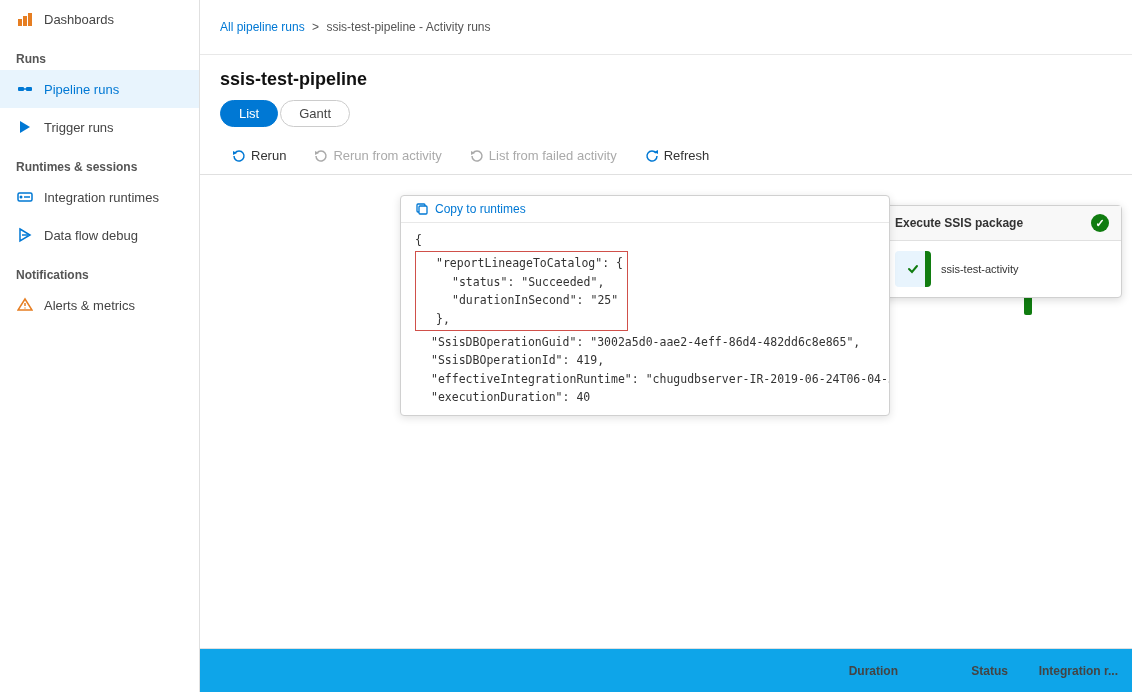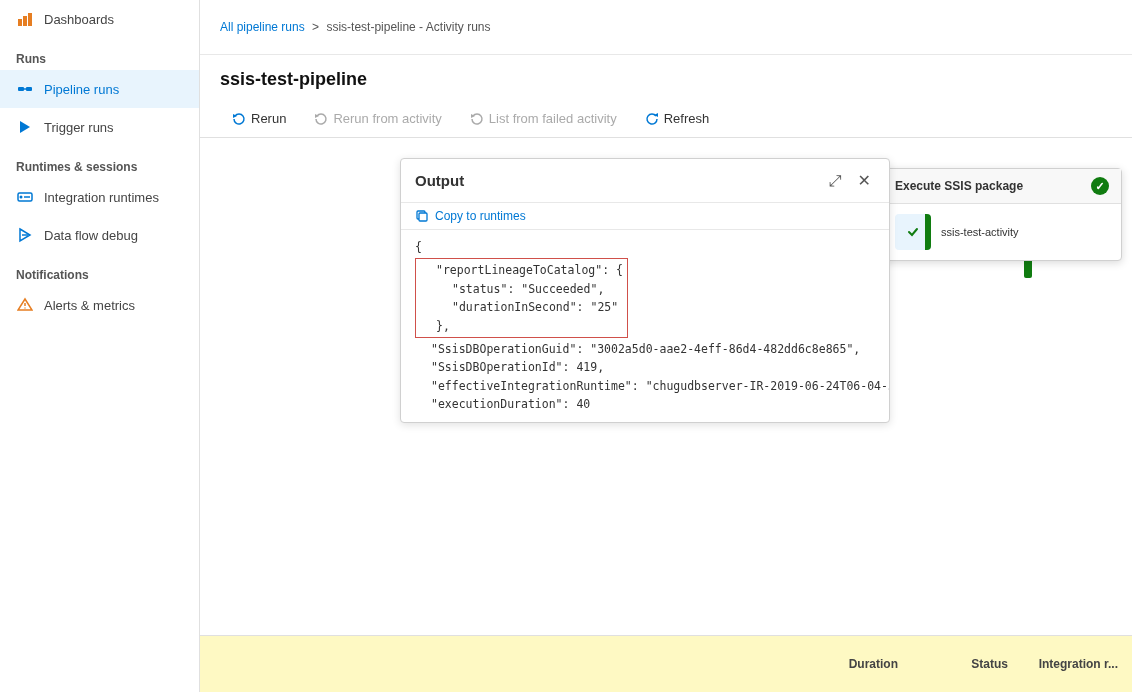--- a/index.html
+++ b/index.html
@@ -50,21 +50,21 @@
     .output-panel-title { font-size: 15px; font-weight: 600; }
     .output-panel-actions { display: flex; gap: 8px; }
     .output-panel-btn { background: transparent; border: none; cursor: pointer; color: #555; font-size: 16px; padding: 2px 4px; }
     .copy-row { display: flex; align-items: center; gap: 6px; padding: 6px 14px; border-bottom: 1px solid #e8e8e8; color: #0078d4; cursor: pointer; font-size: 12px; }
     .output-content { padding: 8px 14px; font-family: 'Consolas', monospace; font-size: 11.5px; color: #333; overflow: auto; max-height: 280px; }
     .code-line { white-space: pre; line-height: 1.6; }
     .code-indent { padding-left: 16px; }
     .code-indent2 { padding-left: 32px; }
 
     
-    .table-area { position: absolute; bottom: 0; left: 0; right: 0; height: 57px; border-top: 1px solid #e0e0e0; display: flex; align-items: center; background: #fef9c3; }
+    .table-area { position: absolute; bottom: 0; left: 0; right: 0; height: 44px; border-top: 1px solid #e0e0e0; display: flex; align-items: center; background: #0ea5e9; }
     .table-col { padding: 8px 14px; font-size: 12px; font-weight: 600; color: #444; }
 
     
     .green-rect { position: absolute; right: 100px; top: 80px; width: 8px; height: 60px; background: #107c10; border-radius: 2px; }
     .dash-line { position: absolute; right: 180px; top: 105px; color: #aaa; font-size: 20px; font-weight: 300; }
   </style>
 </head>
 <body>
 
 <nav class="sidebar">
@@ -137,20 +137,24 @@
 
   <div class="breadcrumb-bar">
     <span style="color:#0078d4;cursor:pointer;">All pipeline runs</span>
     <span style="color:#555;margin:0 4px;">&gt;</span>
     <span style="color:#555;">ssis-test-pipeline - Activity runs</span>
   </div>
 
   <div class="pipeline-header">
     <div class="pipeline-title">ssis-test-pipeline</div>
 
+    <div class="tab-bar">
+      <button class="tab-btn active">List</button>
+      <button class="tab-btn">Gantt</button>
+    </div>
   </div>
 
   <div class="toolbar">
     <button class="toolbar-btn">
       <svg width="14" height="14" viewBox="0 0 14 14" fill="none">
         <path d="M2 7a5 5 0 1 0 1-3" stroke="#0078d4" stroke-width="1.5" fill="none"></path>
         <polygon points="1,2 5,4 1,6" fill="#0078d4"></polygon>
       </svg>
       <span>Rerun</span>
     </button>
@@ -193,27 +197,20 @@
             <rect x="3" y="3" width="16" height="16" rx="2" fill="#e8f4fd"></rect>
             <path d="M7 11 l3 3 l5-6" stroke="#107c10" stroke-width="2" fill="none" stroke-linecap="round"></path>
           </svg>
           <div class="green-bar"></div>
         </div>
         <span style="font-size:11px;color:#333;">ssis-test-activity</span>
       </div>
     </div>
 
     <div class="output-panel">
-      <div class="output-panel-header">
-        <span class="output-panel-title">Output</span>
-        <div class="output-panel-actions">
-          <button class="output-panel-btn">⤢</button>
-          <button class="output-panel-btn">✕</button>
-        </div>
-      </div>
       <div class="copy-row">
         <svg width="14" height="14" viewBox="0 0 14 14" fill="none">
           <rect x="4" y="4" width="8" height="8" rx="1" stroke="#0078d4" stroke-width="1.3" fill="none"></rect>
           <path d="M10 4V3a1 1 0 0 0-1-1H3a1 1 0 0 0-1 1v6a1 1 0 0 0 1 1h1" stroke="#0078d4" stroke-width="1.3" fill="none"></path>
         </svg>
         <span>Copy to runtimes</span>
       </div>
       <div class="output-content">
         <div class="code-line">{</div>
         <div style="display:inline-block;border:1.5px solid #d0504a;padding:2px 4px;margin:2px 0;">

